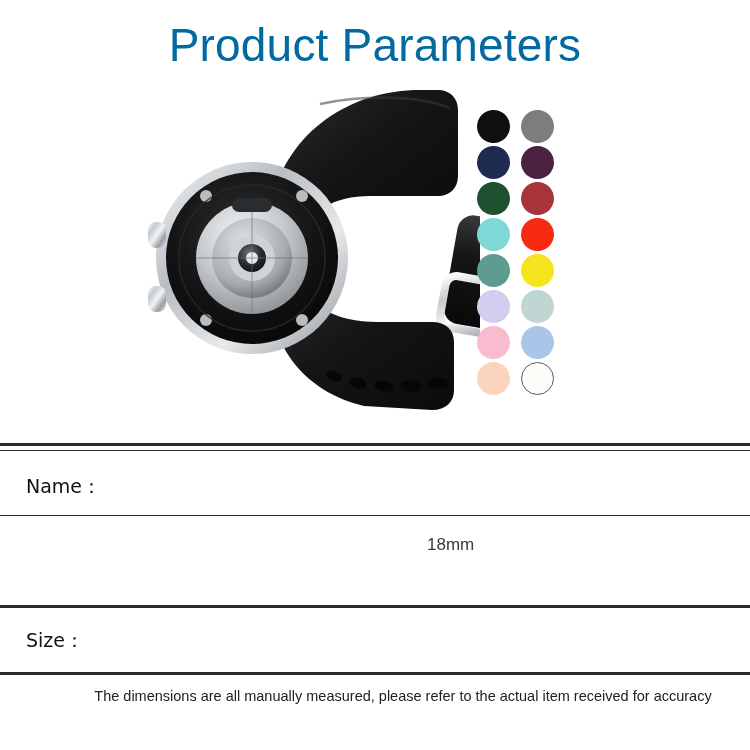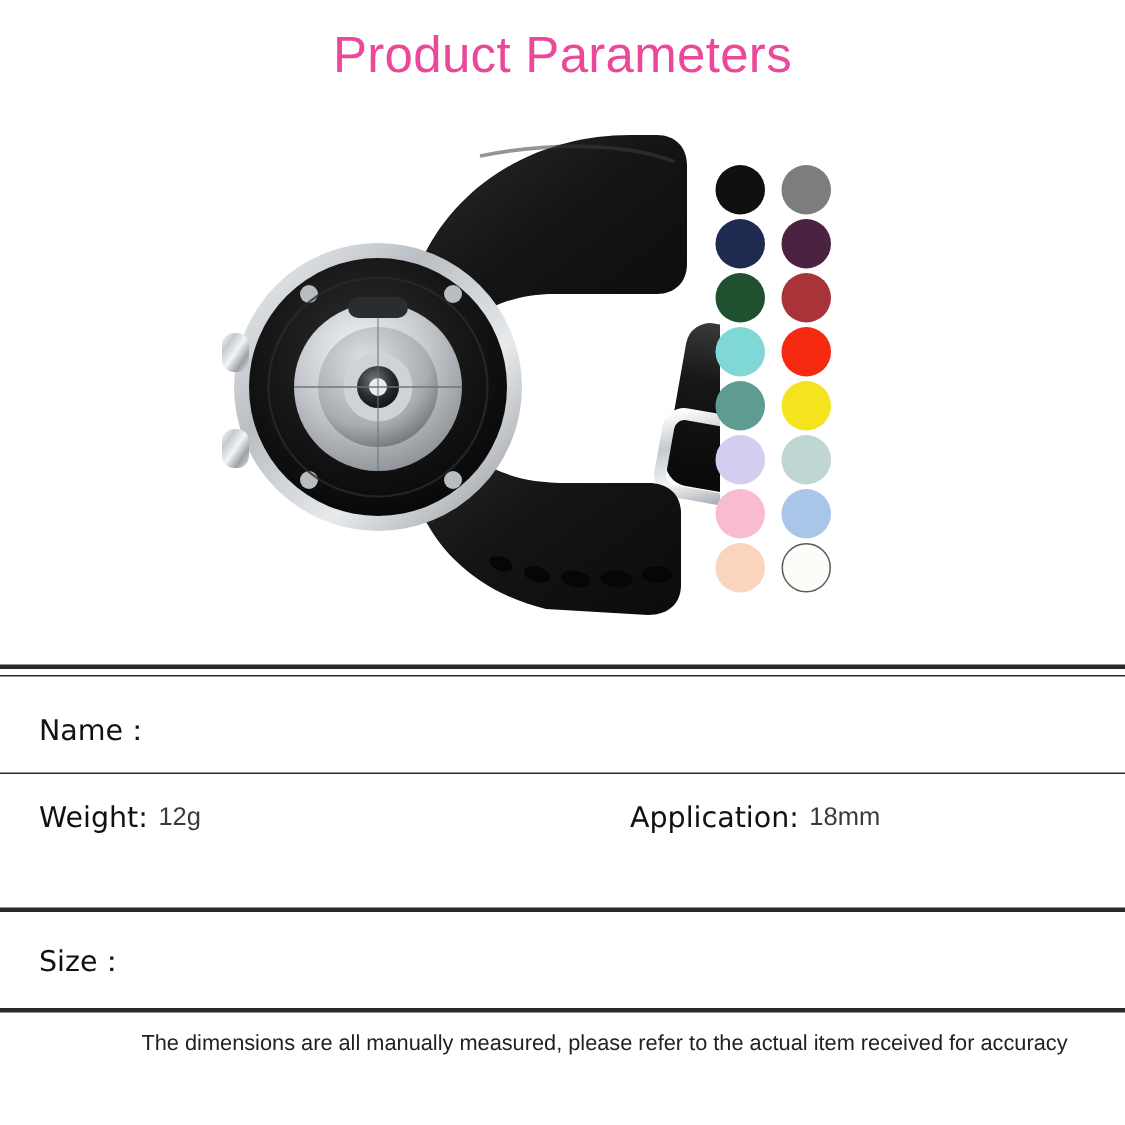--- a/index.html
+++ b/index.html
@@ -8,21 +8,21 @@
     background: #ffffff;
     font-family: "Liberation Sans", sans-serif;
     overflow: hidden;
   }
   .page { position: relative; width: 750px; height: 750px; background:#fff; }
 
   
   .title {
     position: absolute; top: 18px; left: 0; width: 750px;
     text-align: center;
-    font-size: 34px; font-weight: 400; color: #ec4899;
+    font-size: 46px; font-weight: 400; color: #0369a1;
     letter-spacing: 0.2px;
   }
 
   
   .photo { position: absolute; left: 120px; top: 80px; width: 360px; height: 330px; }
 
   
   .swatch-grid {
     position: absolute; left: 474px; top: 108px;
     display: grid;
@@ -227,26 +227,21 @@
 
   <div class="param-row" style="top:458px">
     <div class="cell left">
       <span class="k">Name：</span>
     </div>
   </div>
 
   <div class="rule-thin" style="top:515px"></div>
 
   <div class="param-row" style="top:516px">
-    <div class="cell left">
-      <span class="k">Weight:</span>
-      <span class="v">12g</span>
-    </div>
     <div class="cell right">
-      <span class="k">Application:</span>
       <span class="v">18mm</span>
     </div>
   </div>
 
   <div class="rule-thick" style="top:605px"></div>
 
   <div class="size-row" style="top:612px">
     <div class="cell left">
       <span class="k">Size：</span>
     </div>

